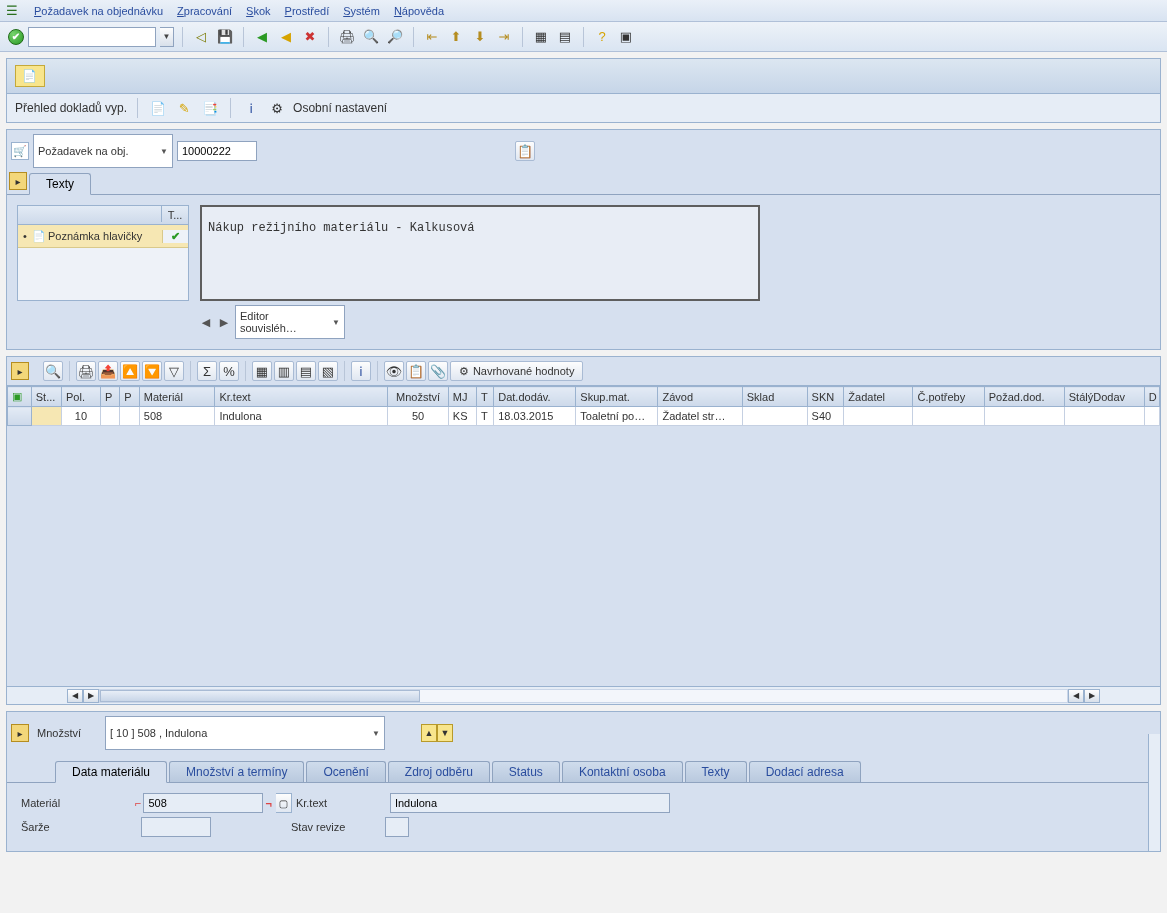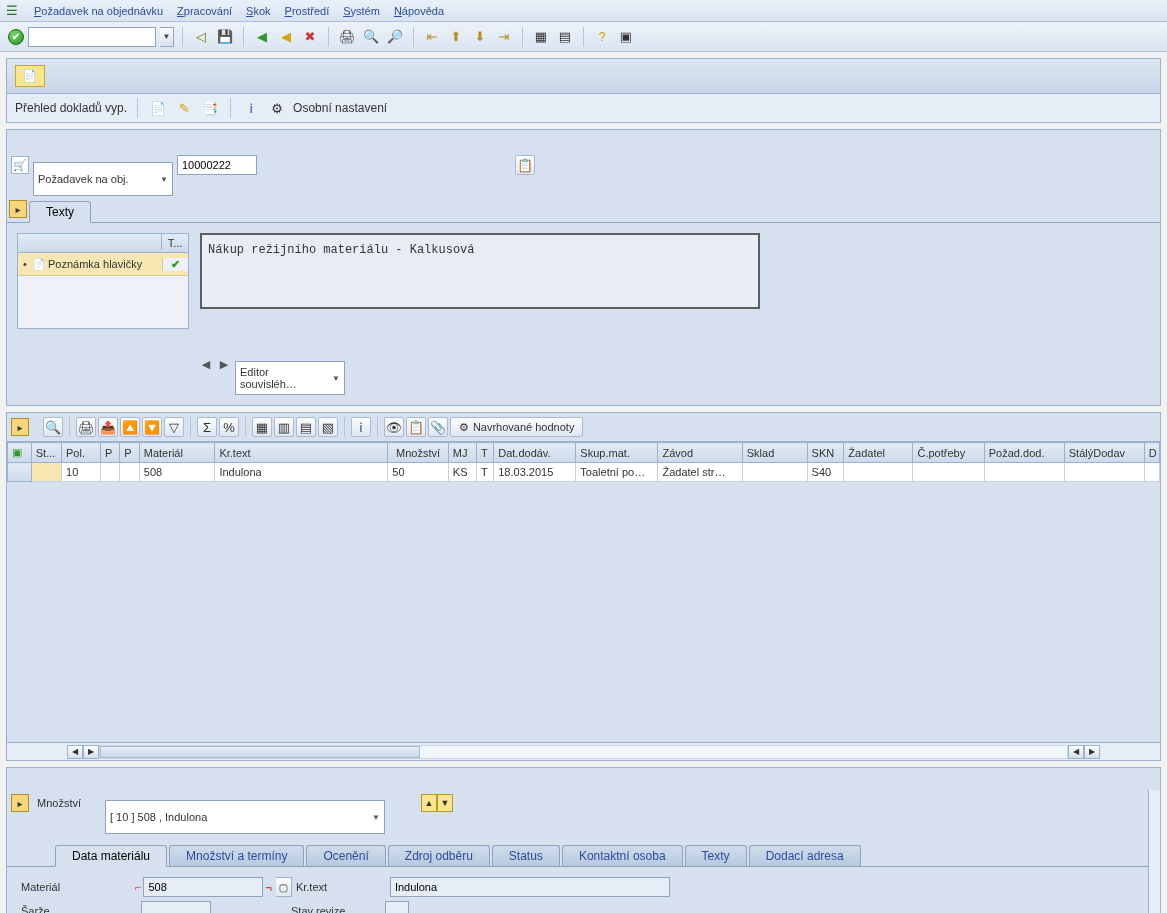--- a/index.html
+++ b/index.html
@@ -129,21 +129,21 @@
     gap:4px;
   }
   .doc-type-icon {
     width:18px;height:18px;
     display:flex;align-items:center;justify-content:center;
     border:1px solid #9ab2cf;background:#fff;
     font-size:11px;
   }
   .dd-field {
     height:20px;border:1px solid #8fa3bf;background:#fff;
-    display:flex;align-items:center;padding:16px 4px;gap:12px;margin-top:28px;
+    display:flex;align-items:center;padding:16px 4px;gap:12px;
   }
   .dd-field .caret { font-size:8px;color:#555;margin-left:auto;}
   input.sap-input {
     height:20px;border:1px solid #8fa3bf;background:#fff;
     padding:0 4px;font-family:inherit;font-size:11px;
   }
   
   .tabstrip {
     display:flex;align-items:flex-end;
     margin-top:4px;
@@ -205,24 +205,24 @@
   .text-tree .row .doc-ic { width:14px;}
   .text-tree .row .txt { flex:1;padding:5px 2px;font-size:11px; }
   .text-tree .row .stat { width:26px;text-align:center;color:#2b9a24;font-weight:bold;border-left:1px solid #d9c98b;background:#eef2f8;}
   .text-tree .filler { height:52px;background:#eef2f8; }
   .text-area-wrap {
     display:inline-block;
     vertical-align:top;
     margin-left:8px;
   }
   .text-area {
-    width:560px;height:76px;
+    width:560px;height:96px;
     border:2px solid #5e5e5e;
     background:#e8edf5;
-    padding:8px 6px;
+    padding:14px 6px;
     font-family:"Courier New",monospace;
     font-size:12px;
   }
   .nav-below {
     display:flex;align-items:center;gap:4px;margin-top:4px;
     margin-left:182px;
   }
   .nav-below .arrow { width:14px;text-align:center;color:#555;cursor:pointer;}
   .editor-dd {
     width:110px;
@@ -263,21 +263,21 @@
   table.alv td {
     border:1px solid #c5d0e2;
     padding:3px 4px;
     background:#fff;
     white-space:nowrap;
     overflow:hidden;
     text-overflow:ellipsis;
   }
   table.alv td.rownum { background:linear-gradient(#e3ebf5,#cdd9ea);border:1px solid #9ab2cf; }
   table.alv td.status-yellow { background:#f6e7b3; }
-  table.alv td.right { text-align:left; }
+  table.alv td.right { text-align:center; }
   .grid-body {
     height:300px;
     background:#d6e0ef;
     overflow:hidden;
     position:relative;
   }
   .grid-scrollbar {
     height:18px;
     background:#e6edf6;
     border-top:1px solid #9ab2cf;

